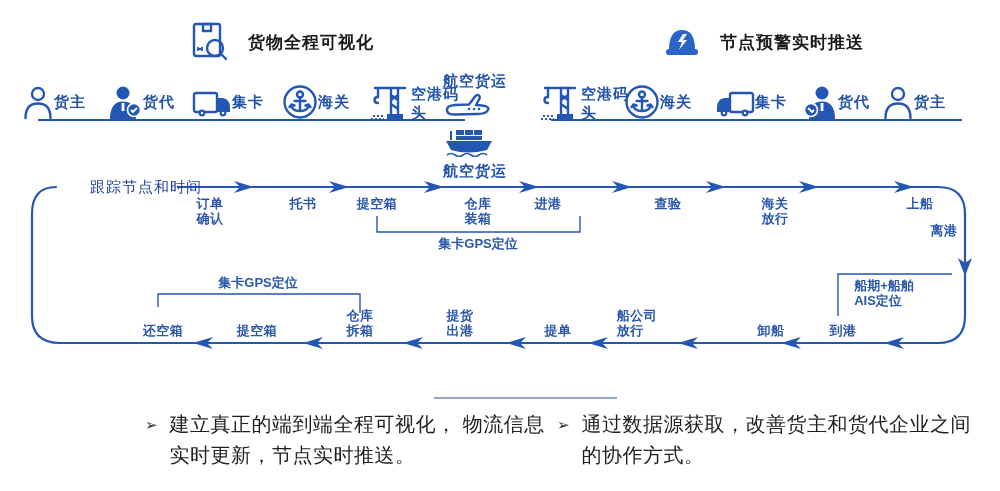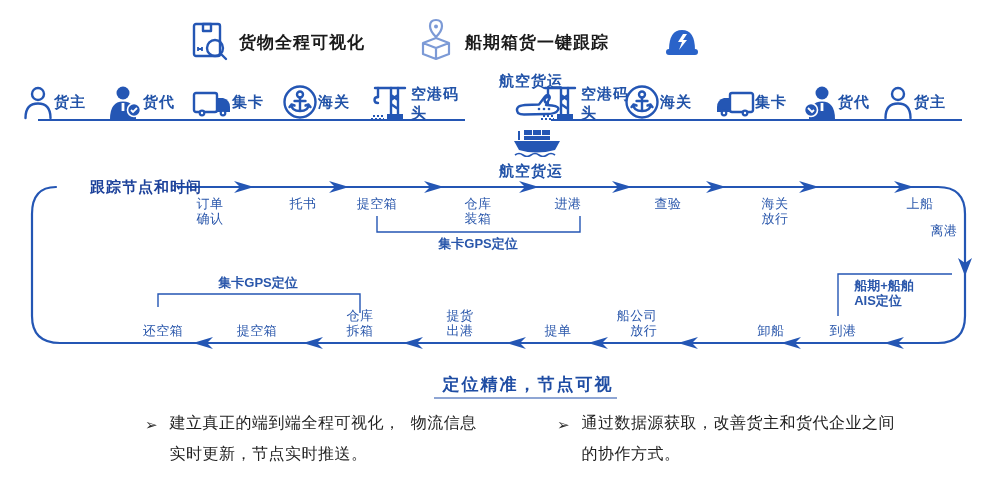--- a/index.html
+++ b/index.html
@@ -1,49 +1,49 @@
 <!DOCTYPE html>
 <html><head>
 <meta charset="utf-8">
 <style>
   * { margin:0; padding:0; box-sizing:border-box; }
   html,body { width:1000px; height:491px; background:#ffffff; overflow:hidden;
               font-family:"Liberation Sans","DejaVu Sans",sans-serif; }
   .stage { position:relative; width:1000px; height:491px; background:#fff; }
 
   
-  .feature { position:absolute; top:20px; height:44px; display:flex; align-items:center; gap:11px; }
+  .feature { position:absolute; top:20px; height:44px; display:flex; align-items:center; gap:20px; }
   .feature .flabel { font-size:17px; font-weight:bold; color:#1a1a1a; letter-spacing:1px; }
 
   
   .chain-line { position:absolute; top:119px; height:2px; background:#2456b4; }
   .chain-col { position:absolute; top:82px; width:96px; display:flex; flex-direction:row; align-items:center; }
   .icon-box { height:38px; display:flex; align-items:flex-end; justify-content:center; }
   .chain-label { margin-top:3px; font-size:15px; font-weight:bold; color:#2253a8; letter-spacing:1px; }
-  .center-col { position:absolute; left:443px; top:71px; width:120px; display:flex; flex-direction:column; align-items:flex-end; }
+  .center-col { position:absolute; left:443px; top:71px; width:120px; display:flex; flex-direction:column; align-items:flex-start; }
   .center-col .chain-label { margin-top:1px; }
 
   
   .flow-area { position:absolute; left:0; top:170px; width:1000px; height:195px; }
   .flow-area svg.wires { position:absolute; left:0; top:0; }
-  .flow-title { position:absolute; left:63px; top:8px; font-size:15px; font-weight:bold; color:#1c419a; letter-spacing:1px;padding-left:27px; }
-  .node { position:absolute; transform:translateX(-50%); font-size:13px; font-weight:normal;
-          color:#2a57ab; text-align:right; line-height:15px; white-space:pre-line; letter-spacing:0.5px; }
+  .flow-title { position:absolute; left:63px; top:8px; font-size:15px; font-weight:normal; color:#1c419a; letter-spacing:1px;padding-left:27px; }
+  .node { position:absolute; transform:translateX(-50%); font-size:13px; font-weight:bold;
+          color:#2a57ab; text-align:left; line-height:15px; white-space:pre-line; letter-spacing:0.5px; }
   .node.top { top:26px; }
   .node.bottom { bottom:27px; }
   .anno { position:absolute; transform:translateX(-50%); font-size:13px; font-weight:bold;
           color:#2a57ab; line-height:15px; white-space:pre-line; }
 
   
   .heading { position:absolute; left:528px; top:373px; transform:translateX(-50%);
              font-size:17px; font-weight:bold; color:#1e4ca3; letter-spacing:2px; white-space:nowrap; }
   .heading-line { position:absolute; left:434px; top:397px; width:183px; height:2px; background:#8fa6d4; }
   .bullet { position:absolute; top:409px; display:flex; gap:12px; }
   .bullet .marker { font-size:15px; color:#2a2a2a; line-height:31px; }
-  .bullet .btext { font-size:16px; color:#1f1f1f; line-height:31px; white-space:pre-line; letter-spacing:0.5px;font-family:Liberation Mono, monospace; }
+  .bullet .btext { font-size:20px; color:#1f1f1f; line-height:31px; white-space:pre-line; letter-spacing:0.5px; }
 
   svg .st { stroke:#2456b4; fill:none; stroke-width:2.4; stroke-linecap:round; stroke-linejoin:round; }
   svg .fl { fill:#2456b4; }
 </style>
 </head>
 <body>
 
 <div class="stage">
 
   <div class="feature" style="left:190px">
@@ -52,39 +52,30 @@
         <rect x="4" y="5" width="26" height="32" rx="2" class="st"></rect>
         <path d="M13 5 h8 v7 h-8 z" class="st" stroke-width="2"></path>
         <path d="M8 28 v4 M12 28 v4 M8 30 h4" stroke="#2456b4" stroke-width="1.8" fill="none"></path>
         <circle cx="25" cy="29" r="8" class="st" fill="#fff"></circle>
         <line x1="31" y1="35" x2="36" y2="40" class="st"></line>
       </svg>
     </span>
     <span class="flabel">货物全程可视化</span>
   </div>
 
-  <div class="feature" style="left:418px">
-    <span>
-      <svg width="36" height="44" viewBox="0 0 36 44">
-        <path d="M18 2 q6 0 6 6 q0 5 -6 11 q-6 -6 -6 -11 q0 -6 6 -6 z" fill="none" stroke="#7c9ad6" stroke-width="2.2"></path>
-        <circle cx="18" cy="8.5" r="2" fill="#7c9ad6"></circle>
-        <path d="M5 25 l13 -5 l13 5 v11 l-13 5 l-13 -5 z M5 25 l13 5 l13 -5 M18 30 v11" fill="none" stroke="#7c9ad6" stroke-width="2.2" stroke-linejoin="round"></path>
-      </svg>
-    </span>
-    <span class="flabel">船期箱货一键跟踪</span>
-  </div>
 
   <div class="feature" style="left:664px">
     <span>
       <svg width="36" height="40" viewBox="0 0 36 40">
         <path d="M5 30 q0 -20 13 -20 q13 0 13 20 z" fill="#2a63c9"></path>
         <rect x="2" y="29" width="32" height="6" rx="3" fill="#2a63c9"></rect>
         <path d="M19 14 l-5 8 h4 l-3 8 l8 -10 h-4 l4 -6 z" fill="#ffffff"></path>
       </svg>
     </span>
+    <span class="flabel">节点预警实时推送</span>
   </div>
 
   <div class="chain-line" style="left:38px;width:427px"></div>
   <div class="chain-line" style="left:551px;width:411px"></div>
 
   <div class="chain-col" style="left:22px">
     <span class="icon-box">
       <svg width="32" height="34" viewBox="0 0 32 34">
         <circle cx="16" cy="8" r="6" class="st"></circle>
         <path d="M3.5 32 Q3.5 17.5 16 17.5 Q28.5 17.5 28.5 32" class="st"></path>
@@ -269,21 +260,21 @@
     </svg>
 
     <div class="flow-title">跟踪节点和时间</div>
 
     <div class="node top" style="left:210px">订单
 确认</div>
     <div class="node top" style="left:303px">托书</div>
     <div class="node top" style="left:377px">提空箱</div>
     <div class="node top" style="left:478px">仓库
 装箱</div>
-    <div class="node top" style="left:568px">进港</div>
+    <div class="node top" style="left:548px">进港</div>
     <div class="node top" style="left:668px">查验</div>
     <div class="node top" style="left:775px">海关
 放行</div>
     <div class="node top" style="left:920px">上船</div>
     <div class="node" style="left:944px;top:53px">离港</div>
 
     <div class="node bottom" style="left:163px">还空箱</div>
     <div class="node bottom" style="left:257px">提空箱</div>
     <div class="node bottom" style="left:360px">仓库
 拆箱</div>
@@ -294,21 +285,20 @@
 放行</div>
     <div class="node bottom" style="left:771px">卸船</div>
     <div class="node bottom" style="left:843px">到港</div>
 
     <div class="anno" style="left:478px;top:66px">集卡GPS定位</div>
     <div class="anno" style="left:258px;top:105px">集卡GPS定位</div>
     <div class="anno" style="left:884px;top:108px">船期+船舶
 AIS定位</div>
   </div>
 
-  <div class="heading">定位精准，节点可视</div>
   <div class="heading-line"></div>
 
   <div class="bullet" style="left:145px">
     <span class="marker">➢</span>
     <span class="btext">建立真正的端到端全程可视化， 物流信息
 实时更新，节点实时推送。</span>
   </div>
   <div class="bullet" style="left:557px">
     <span class="marker">➢</span>
     <span class="btext">通过数据源获取，改善货主和货代企业之间

